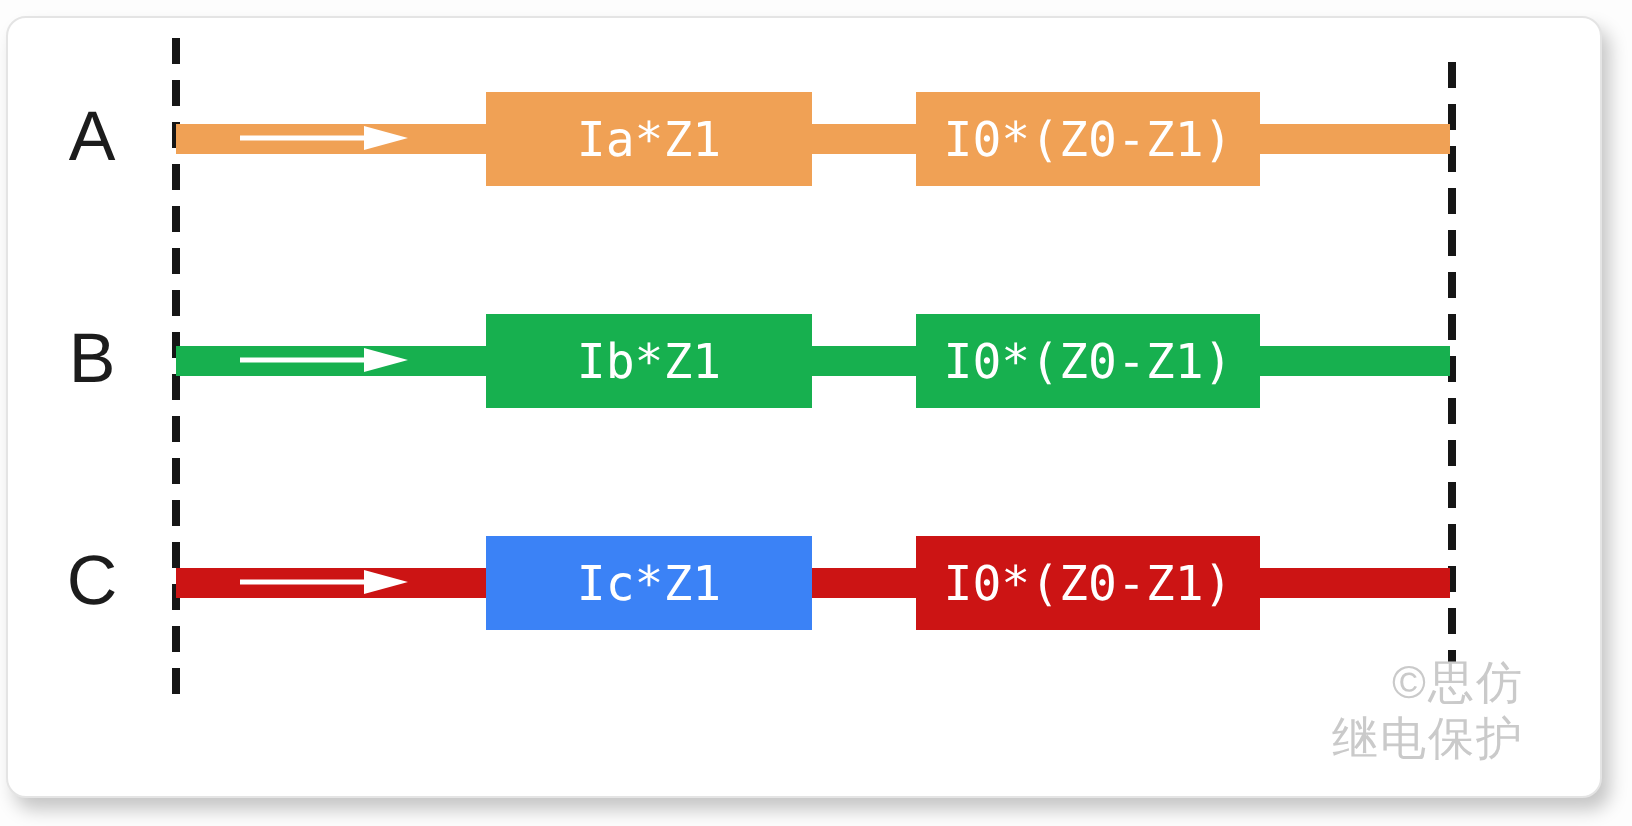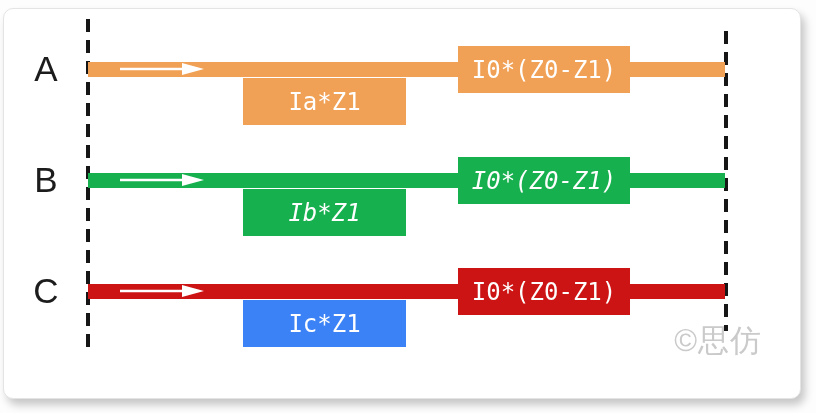--- a/index.html
+++ b/index.html
@@ -64,42 +64,42 @@
     position: absolute;
     height: 47px;
     display: flex;
     align-items: center;
     justify-content: center;
     color: #ffffff;
     font-family: "DejaVu Sans Mono", "Liberation Mono", monospace;
     font-size: 24px;
     white-space: nowrap;
   }
-  .blk1 { left: 239px; width: 163px; margin-top: 32px; }
+  .blk1 { left: 239px; width: 163px; }
   .blk2 { left: 454px; width: 172px; }
   .row-a .imp-block { top: 37px; }
-  .row-b .imp-block { top: 148px; font-style: italic; }
+  .row-b .imp-block { top: 148px; }
   .row-c .imp-block { top: 259px; }
 
   .flow-arrow {
     position: absolute;
     left: 114px;
     width: 88px;
     height: 16px;
   }
   .arr-a { top: 52px; }
   .arr-b { top: 163px; }
   .arr-c { top: 274px; }
 
   .watermark {
     position: absolute;
     right: 38px;
     top: 318px;
     text-align: right;
-    font-size: 31px;
+    font-size: 23px;
     line-height: 28px;
     color: #cacaca;
     letter-spacing: 1px;
   }
 </style>
 </head>
 <body>
 
 <div class="canvas">
   <div class="card">
@@ -135,16 +135,17 @@
       <svg class="flow-arrow arr-c" viewBox="0 0 88 16">
         <line x1="2" y1="8" x2="66" y2="8" stroke="#ffffff" stroke-width="2.6"></line>
         <polygon points="64,2 86,8 64,14" fill="#ffffff"></polygon>
       </svg>
       <div class="imp-block blk1" style="background: #3b82f6;">Ic*Z1</div>
       <div class="imp-block blk2" style="background: rgb(204, 20, 20);">I0*(Z0-Z1)</div>
     </div>
 
     <div class="watermark">
       <div>©思仿</div>
+      <div>继电保护</div>
     </div>
 
   </div>
 </div>
 
 </body></html>

